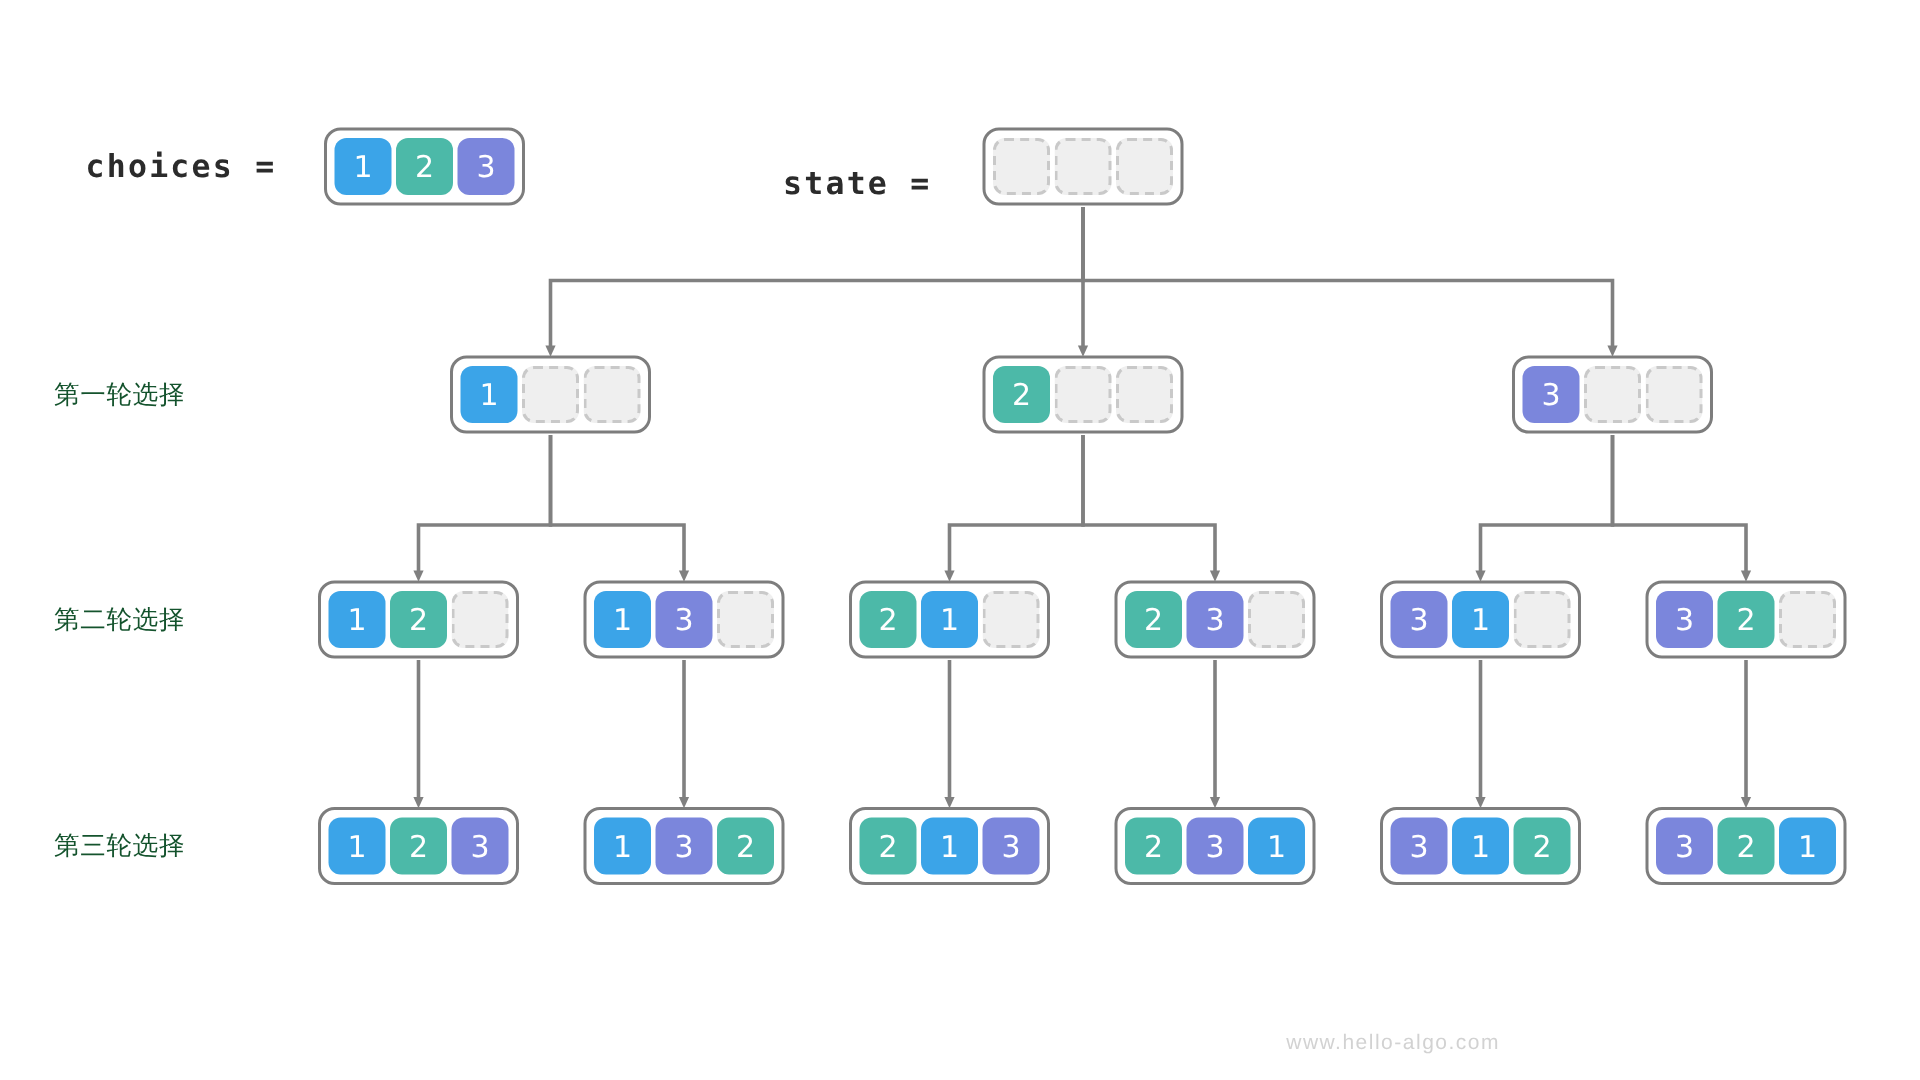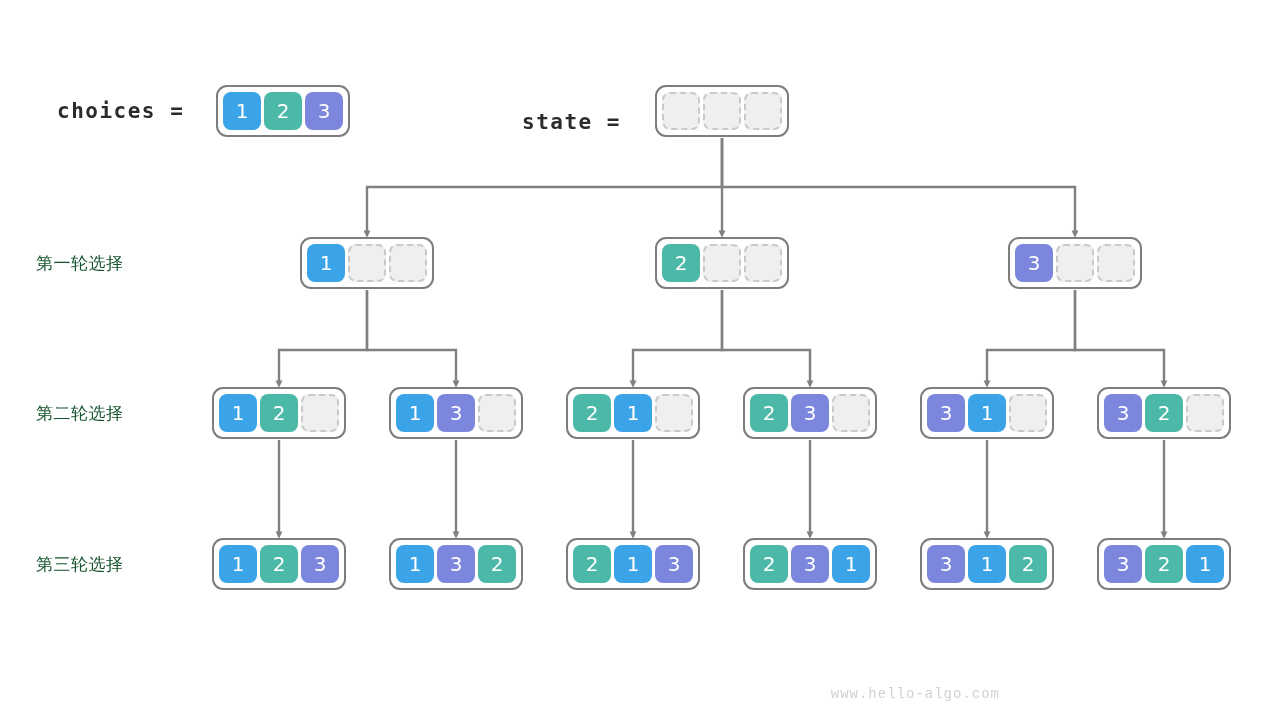--- a/index.html
+++ b/index.html
@@ -90,21 +90,21 @@
     background: #efefef;
     border: 2px dashed #c9c9c9;
     color: transparent;
   }
 
   
   #watermark {
     position: absolute;
     right: 24px;
     bottom: 18px;
-    font-family: Liberation Mono, monospace;
+    font-family: Liberation Sans, sans-serif;
     font-size: 14px;
     color: #d2d2d2;
     letter-spacing: 1px;
     white-space: nowrap;
   }
 </style>
 </head>
 <body>
 
 <div id="canvas">

